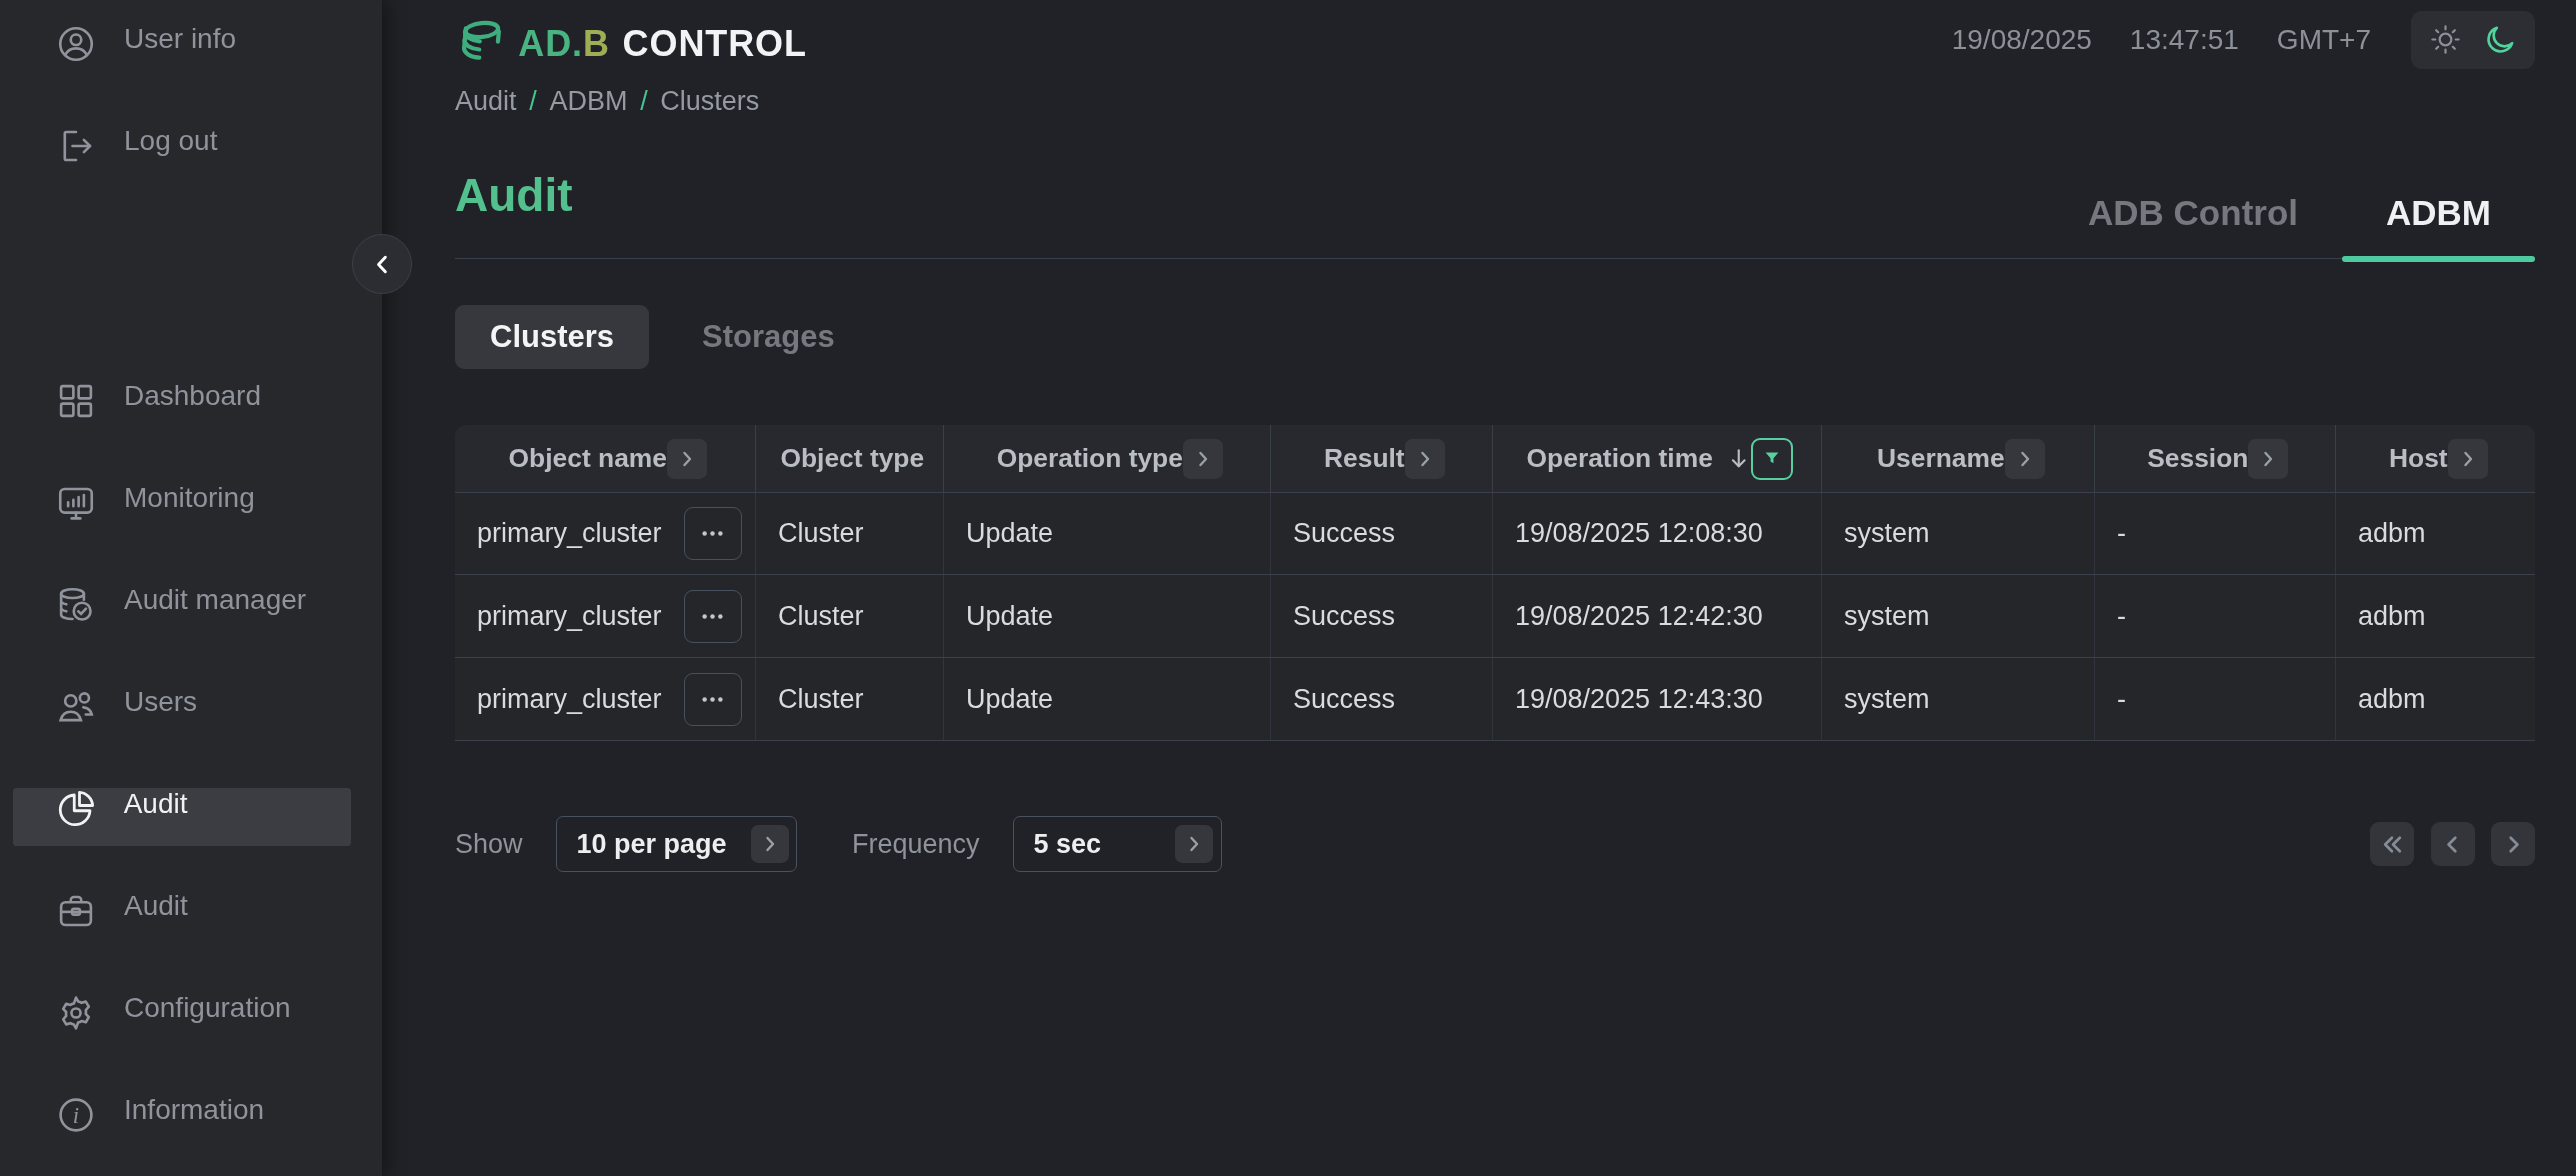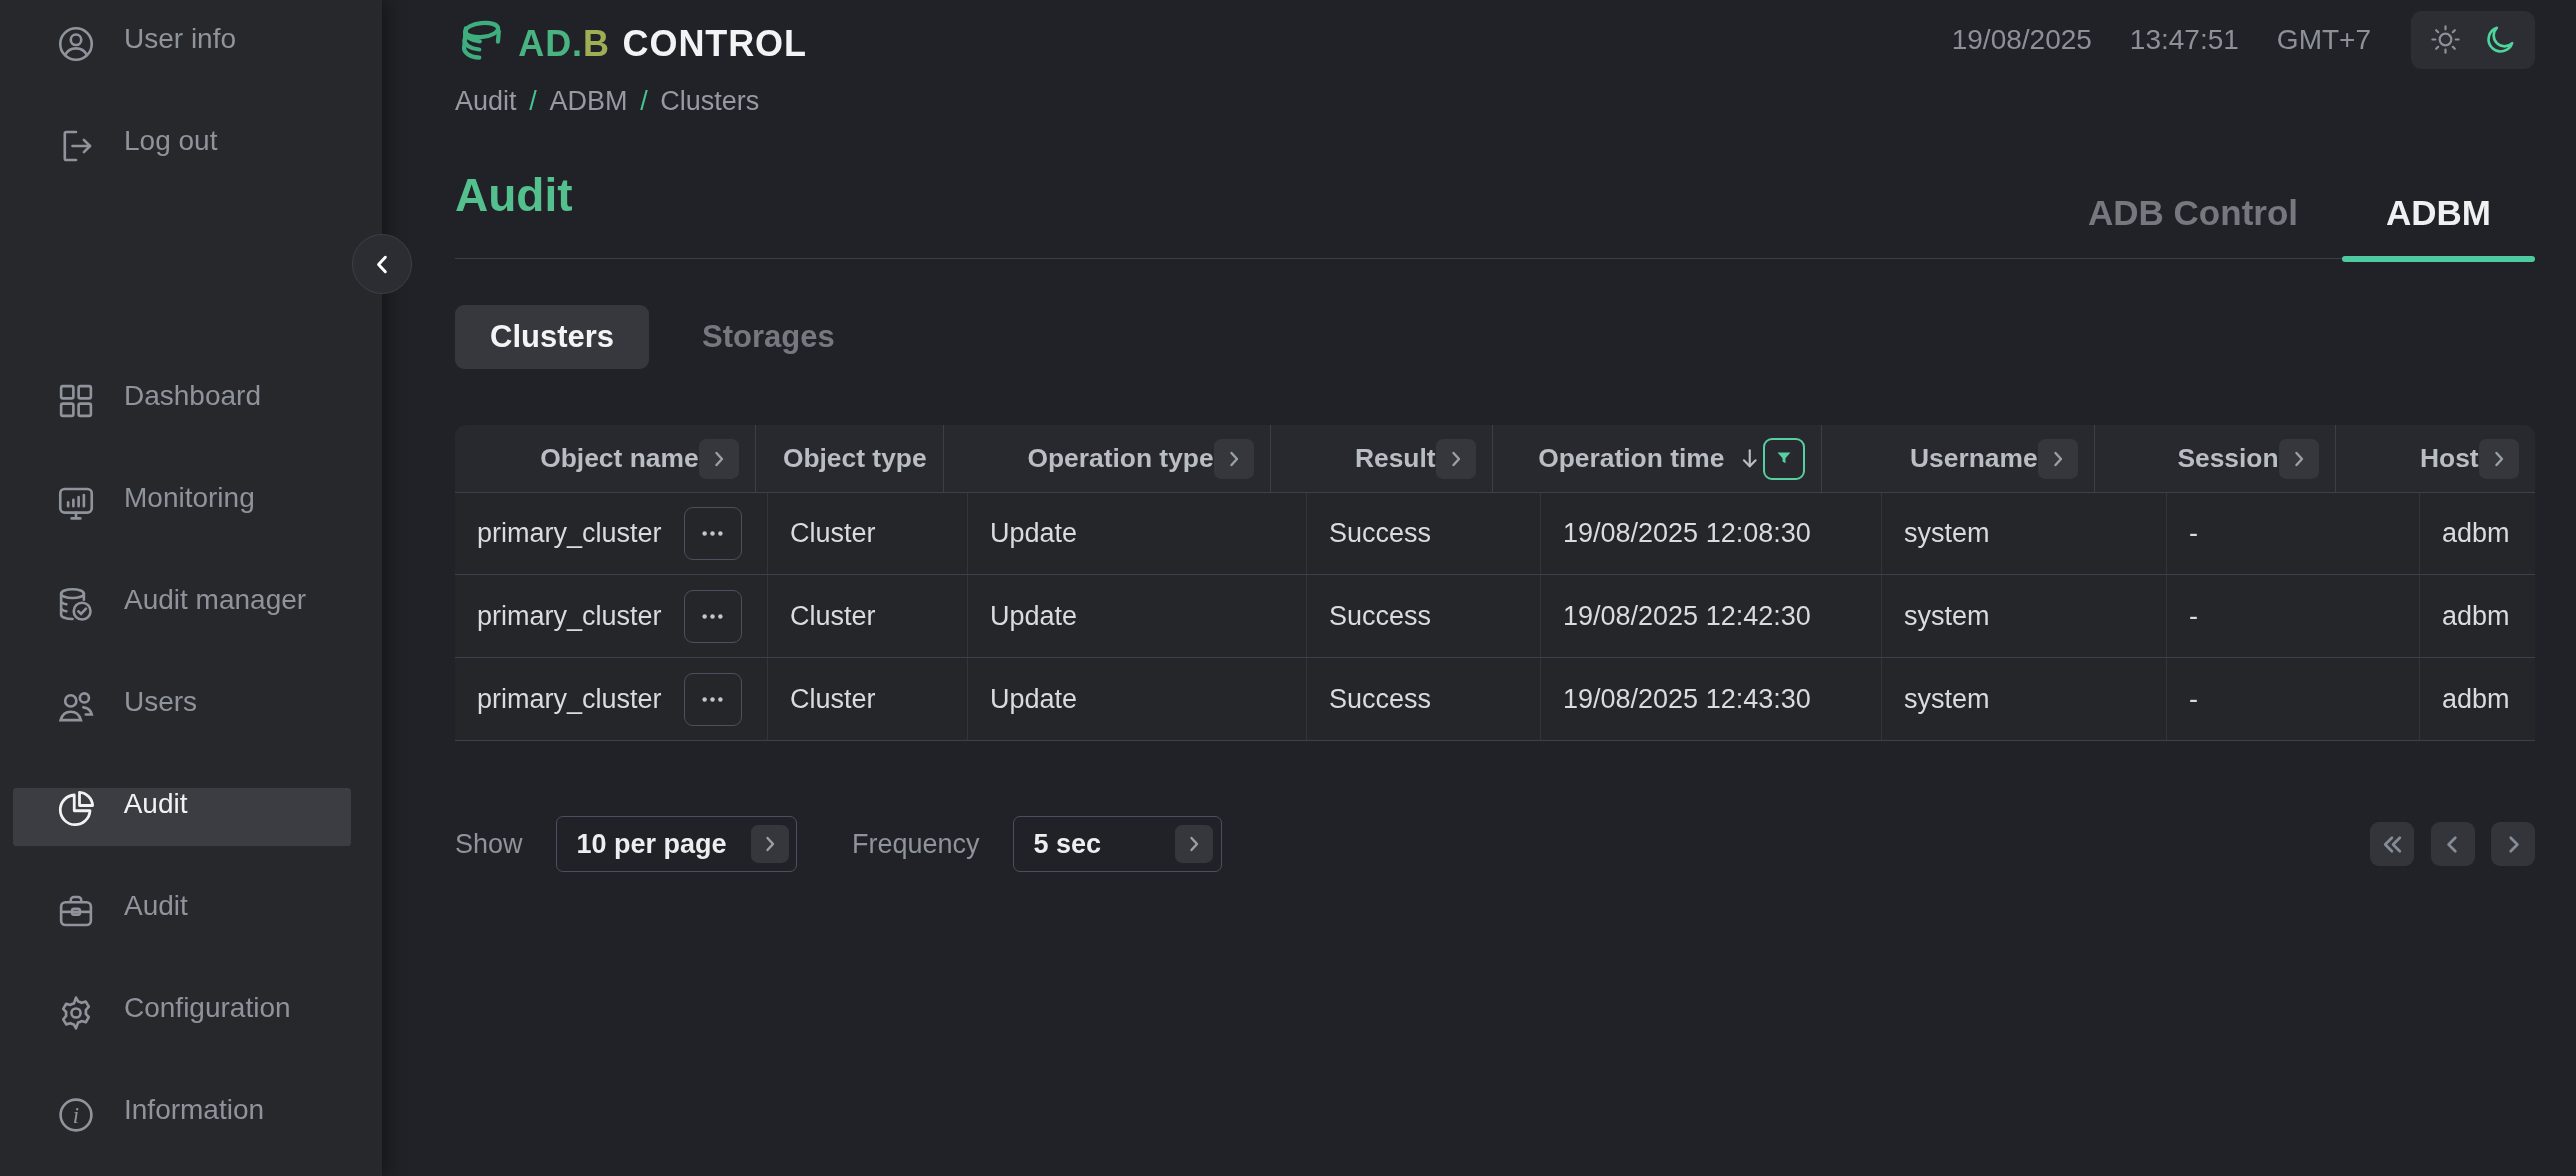--- a/index.html
+++ b/index.html
@@ -83,36 +83,36 @@
     height:47px; border:1.8px solid #495160; border-radius:9px; background:transparent;
     color:#c8ccd2; font-size:27px; font-family:inherit;
     display:flex; align-items:center; gap:14.6px; padding:0 20px; cursor:pointer;
   }
 
   
   .table { margin-top:56px; width:2080px; }
   .tr { display:grid; grid-template-columns:300px 188px 327px 222px 329px 273px 241px 200px; }
   .thead { background:#28292e; border-radius:11px 11px 0 0; height:67px; }
   .th {
-    display:flex; align-items:center; justify-content:flex-end;
+    display:flex; align-items:center; justify-content:center;
     padding:0 16.4px 0 22px; color:#b9bdc4; font-size:26.4px; font-weight:bold;
     border-left:1.8px solid #3a4047;
   }
   .th:first-child { border-left:none; }
   .chev-btn {
     width:40px; height:40px; border:none; border-radius:7.3px; background:#35373c;
     color:#9aa0a8; display:flex; align-items:center; justify-content:center; cursor:pointer;
   }
   .sort-icon { color:#b9bdc4; display:flex; }
   .filter-btn {
     width:42px; height:42px; border-radius:9px; background:transparent;
     border:2.7px solid #57cf9e; color:#57cf9e;
     display:flex; align-items:center; justify-content:center; cursor:pointer;
   }
-  .tbody .tr { height:83px; background:#242629; border-bottom:1.8px solid #3a414c;gap:12px; }
+  .tbody .tr { height:83px; background:#242629; border-bottom:1.8px solid #3a414c; }
   .tbody .tr:first-child { border-top:1.8px solid #3a414c; }
   .td {
     display:flex; align-items:center; gap:22px; padding:0 16.4px 0 22px;
     font-size:27px; color:#d9dbde; border-left:1.8px solid #31363e; overflow:hidden;
   }
   .td:first-child { border-left:none; }
   .dots-btn {
     width:58px; height:53px; border:1.8px solid #495160; border-radius:9px; background:transparent;
     color:#c3c6cb; display:flex; align-items:center; justify-content:center; cursor:pointer; flex:0 0 58px;
   }

